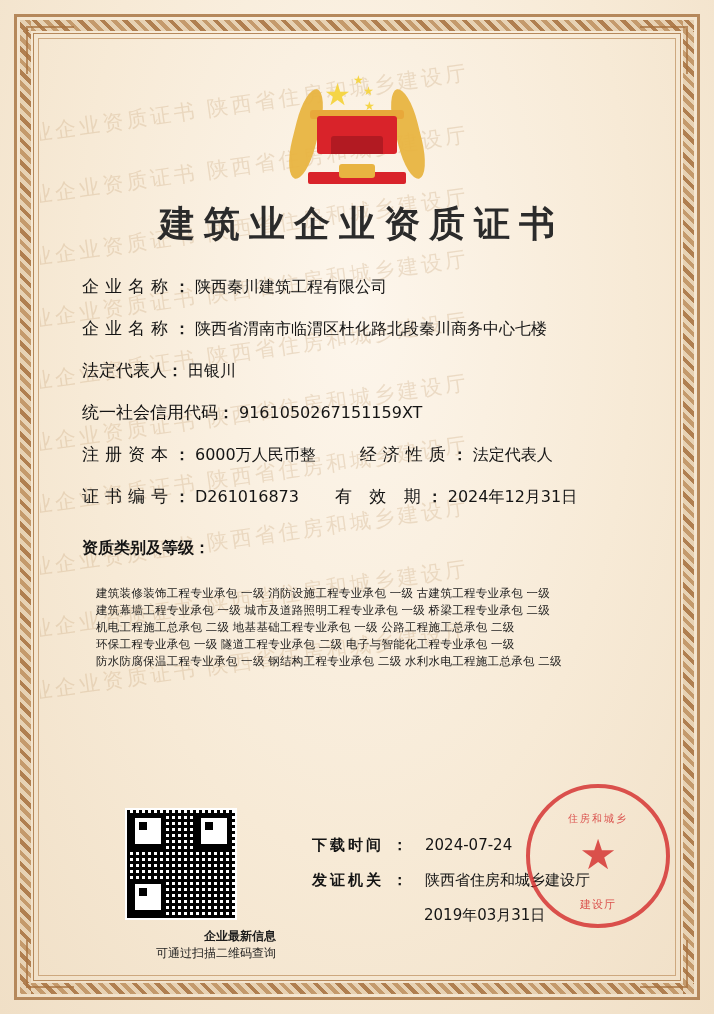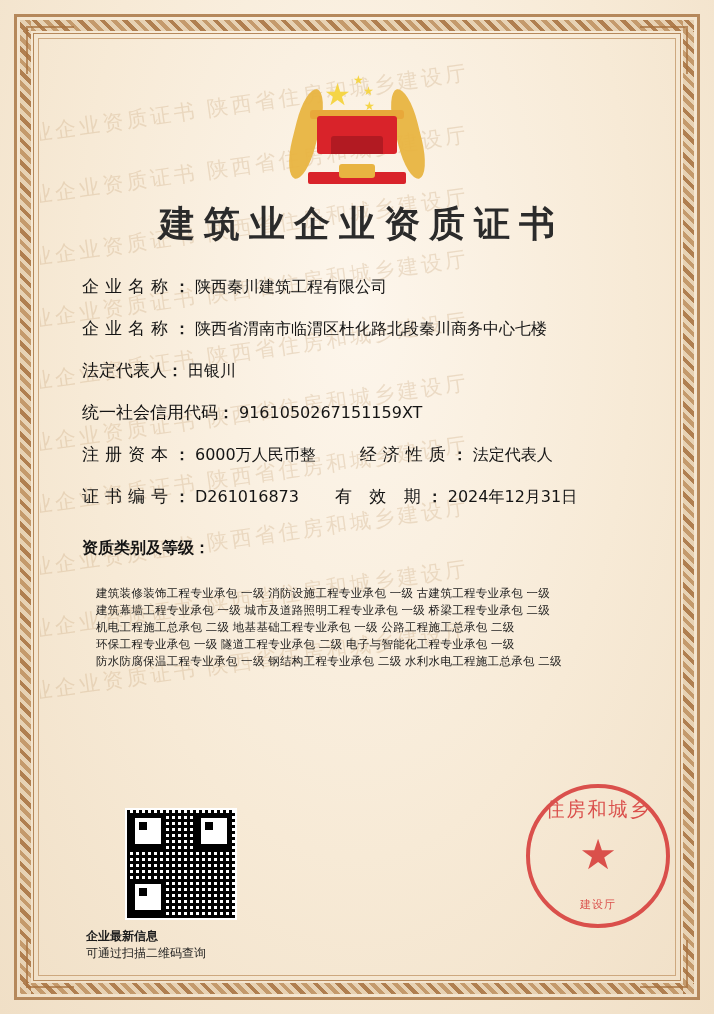--- a/index.html
+++ b/index.html
@@ -246,21 +246,21 @@
   .footer {
     position: absolute;
     left: 60px; right: 60px;
     bottom: 52px;
     display: flex;
     align-items: flex-start;
     z-index: 4;
   }
   .qr-block {
     width: 190px;
-    text-align: left;
+    text-align: right;
     margin-left: 26px;
   }
   .qr {
     width: 108px;
     height: 108px;
     margin: 0 auto 8px auto;
     background-color: #ffffff;
     background-image:
       repeating-linear-gradient(0deg, #000 0 3px, transparent 3px 6px),
       repeating-linear-gradient(90deg, #000 0 3px, transparent 3px 6px);
@@ -315,23 +315,23 @@
   .seal .seal-star {
     position: absolute;
     left: 50%; top: 50%;
     transform: translate(-50%, -52%);
     color: #d42b2b;
     font-size: 42px;
     line-height: 1;
   }
   .seal .seal-top-text {
     position: absolute;
-    left: 0; right: 0; top: 9px;
+    left: 0; right: 0; top: 24px;
     text-align: center;
-    font-size: 19px;
+    font-size: 10px;
     color: #d42b2b;
     letter-spacing: 2px;
     font-family: "DejaVu Sans", sans-serif;
     transform: scaleY(1.05);
   }
   .seal .seal-bottom-text {
     position: absolute;
     left: 0; right: 0; bottom: 12px;
     text-align: center;
     font-size: 11px;
@@ -453,20 +453,33 @@
     <div class="qr-block">
       <div class="qr">
         <span class="fp tl"></span>
         <span class="fp tr"></span>
         <span class="fp bl"></span>
       </div>
       <div class="qr-cap"><b>企业最新信息</b></div>
       <div class="qr-cap">可通过扫描二维码查询</div>
     </div>
 
+    <div class="issue-block">
+      <div class="issue-row">
+        <span class="ilbl">下载时间 ：</span>
+        <span class="ival">2024-07-24</span>
+      </div>
+      <div class="issue-row">
+        <span class="ilbl">发证机关 ：</span>
+        <span class="ival">陕西省住房和城乡建设厅</span>
+      </div>
+      <div class="issue-row issue-date">
+        <span class="ival">2019年03月31日</span>
+      </div>
+    </div>
   </div>
 
   <div class="seal">
     <div class="seal-top-text">住房和城乡</div>
     <div class="seal-star">★</div>
     <div class="seal-bottom-text">建设厅</div>
   </div>
 
 </div>
 

